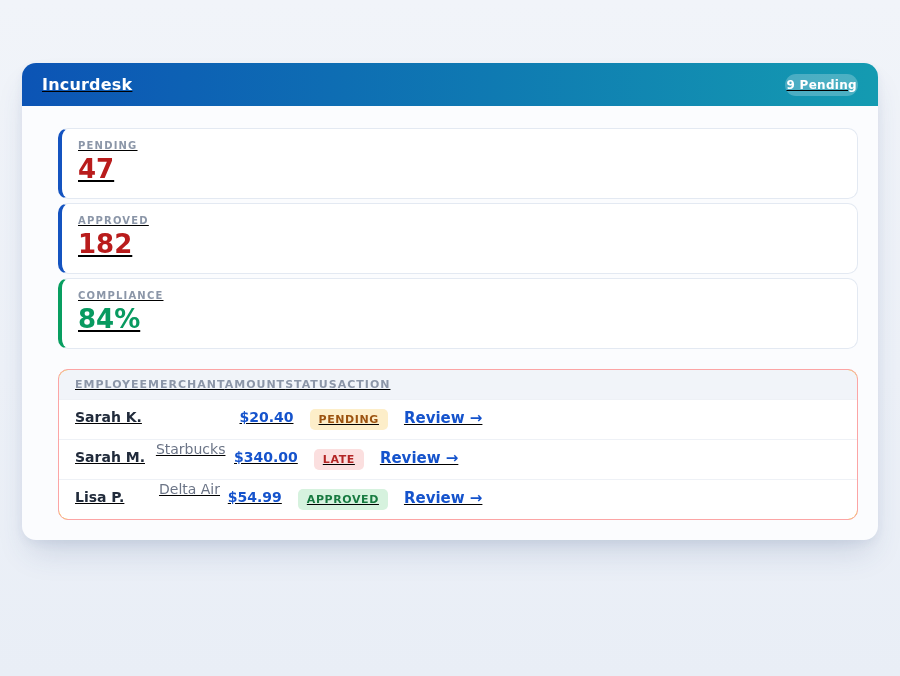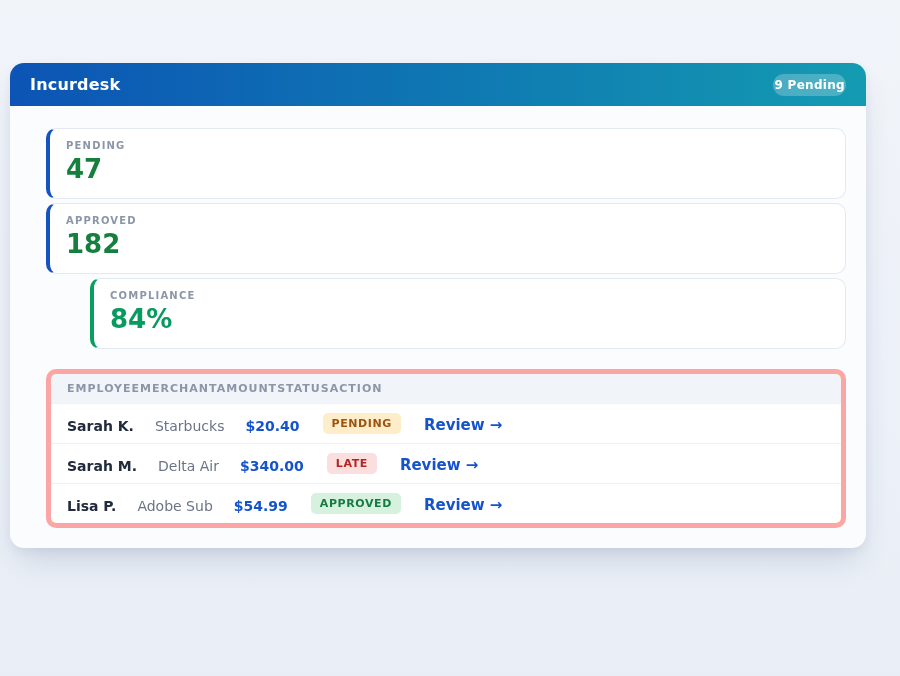--- a/index.html
+++ b/index.html
@@ -5,25 +5,26 @@
   * { margin: 0; padding: 0; box-sizing: border-box; }
   html, body { width: 900px; height: 676px; }
   body {
     font-family: "DejaVu Sans", "Liberation Sans", sans-serif;
     background: linear-gradient(180deg, #f1f4f9 0%, #edf1f8 55%, #e9eef6 100%);
     position: relative;
     overflow: hidden;
   }
   .app-card {
     position: absolute;
-    left: 10px; top: 63px;
+    left: 22px; top: 63px;
     width: 856px;
     background: #fbfcfe;
     border-radius: 14px;
     box-shadow: 0 18px 32px -8px rgba(45, 70, 120, 0.18), 0 4px 10px rgba(45, 70, 120, 0.06);
+    text-decoration: underline;
   }
   .app-header {
     height: 43px;
     border-radius: 14px 14px 0 0;
     background: linear-gradient(90deg, #0c54b5 0%, #0f7ab2 55%, #149bb1 100%);
     display: flex;
     align-items: center;
     padding: 0 20px;
   }
   .app-title {
@@ -45,55 +46,55 @@
   .app-content { padding: 22px 20px 20px 36px; border-radius: 26px; }
   .stat-card {
     background: #ffffff;
     border: 1px solid #e3e9f2;
     border-left: 4px solid #1453c0;
     border-radius: 10px;
     padding: 11px 16px 12px 16px;
     margin-bottom: 4px;
     height: 71px;
   }
-  .stat-card.green { border-left-color: #089e60; margin-left: 44px; }
+  .stat-card.green { border-left-color: #089e60; }
   .stat-label {
     font-size: 10px;
     font-weight: bold;
     color: #8b96a8;
     letter-spacing: 1.2px;
   }
   .stat-value {
     margin-top: 4px;
     font-size: 26px;
     font-weight: bold;
-    color: #15803d;
+    color: #b91c1c;
     line-height: 1.1;
   }
   .stat-card.green .stat-value { color: #089a60; }
   .expense-table {
     margin-top: 20px;
     background: #eab308;
-    border: 5px solid #fca5a5;
+    border: 1px solid #fca5a5;
     border-radius: 10px;
     overflow: hidden;
   }
   .table-head {
     background: #f1f4f9;
     padding: 8px 16px;
     font-size: 11px;
     font-weight: bold;
     color: #8c96a8;
     letter-spacing: 1px;
   }
   .table-head span { display: inline; }
   .table-row {
     display: flex;
-    align-items: flex-end;
-    gap: 21px;
+    align-items: flex-start;
+    gap: 14px;
     padding: 9px 16px;
     border-top: 1px solid #eef1f6;
     background: #ffffff;
     height: 40px;
   }
   .cell-employee { font-size: 14px; font-weight: bold; color: #212b3b; }
   .cell-merchant { font-size: 14px; color: #6b7486; margin-top: 32px; }
   .cell-amount   { font-size: 14px; font-weight: bold; color: #1553cc; }
   .status-badge {
     font-size: 11px;

